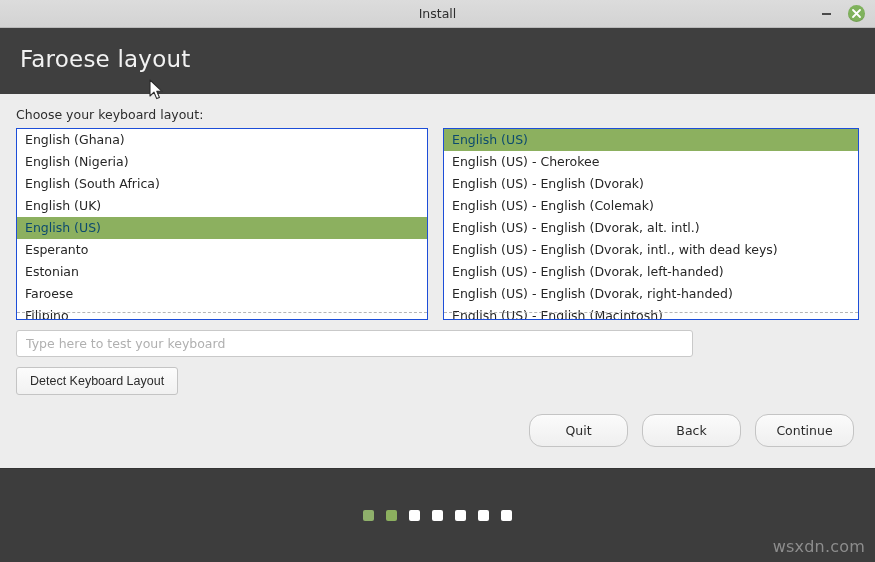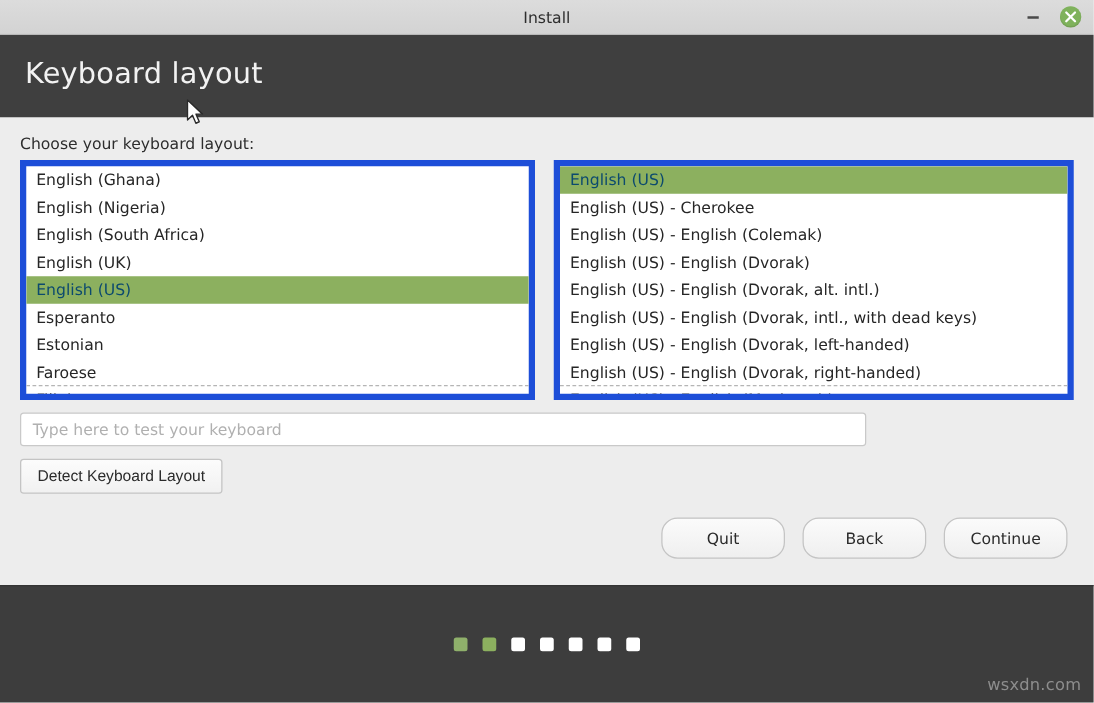--- a/index.html
+++ b/index.html
@@ -115,21 +115,21 @@
     font-size: 12.5px;
     color: #2d2d2d;
     text-align: center;
   }
 
   .listbox {
     position: absolute;
     top: 34px;
     height: 192px;
     background: #ffffff;
-    border: 5px solid #1d4ed8;
+    border: 1px solid #1d4ed8;
     box-sizing: border-box;
     overflow: hidden;
   }
   .listbox.left  { left: 16px;  width: 412px; }
   .listbox.right { left: 443px; width: 416px; }
 
   .list-row {
     height: 22px;
     line-height: 22px;
     padding-left: 8px;
@@ -230,21 +230,21 @@
     border-radius: 2px;
     background: #ffffff;
   }
   .dot.done   { background: #8fb06b; }
   .dot.active { background: #8cb05f; }
 
   .watermark {
     position: absolute;
     right: 10px;
     bottom: 7px;
-    font-size: 13px;
+    font-size: 16px;
     color: #8d8d8d;
     letter-spacing: .2px;
   }
 
   
   .cursor {
     position: absolute;
     left: 149px;
     top: 79px;
     pointer-events: none;
@@ -263,21 +263,21 @@
     <div class="win-btn win-close">
       <div class="close-circle">
         <svg width="11" height="11" viewBox="0 0 11 11">
           <path d="M2 2 L9 9 M9 2 L2 9" stroke="#ffffff" stroke-width="1.8" stroke-linecap="round" fill="none"></path>
         </svg>
       </div>
     </div>
   </div>
 
   <div class="page-header">
-    <div class="page-title">Keyboard layout</div>
+    <div class="page-title">Faroese layout</div>
   </div>
 
   <div class="content">
 
     <div class="prompt-label">Choose your keyboard layout:</div>
 
     <div class="listbox left" id="layout-list">
       <div class="list-row">English (Ghana)</div>
         <div class="list-row">English (Nigeria)</div>
         <div class="list-row">English (South Africa)</div>
@@ -286,22 +286,22 @@
         <div class="list-row">Esperanto</div>
         <div class="list-row">Estonian</div>
         <div class="list-row">Faroese</div>
         <div class="list-row">Filipino</div>
         <div class="list-dashes"></div>
     </div>
 
     <div class="listbox right" id="variant-list">
       <div class="list-row selected">English (US)</div>
         <div class="list-row">English (US) - Cherokee</div>
+        <div class="list-row">English (US) - English (Dvorak)</div>
         <div class="list-row">English (US) - English (Colemak)</div>
-        <div class="list-row">English (US) - English (Dvorak)</div>
         <div class="list-row">English (US) - English (Dvorak, alt. intl.)</div>
         <div class="list-row">English (US) - English (Dvorak, intl., with dead keys)</div>
         <div class="list-row">English (US) - English (Dvorak, left-handed)</div>
         <div class="list-row">English (US) - English (Dvorak, right-handed)</div>
         <div class="list-row">English (US) - English (Macintosh)</div>
         <div class="list-dashes"></div>
     </div>
 
     <input class="test-input" type="text" placeholder="Type here to test your keyboard" style="">
 

